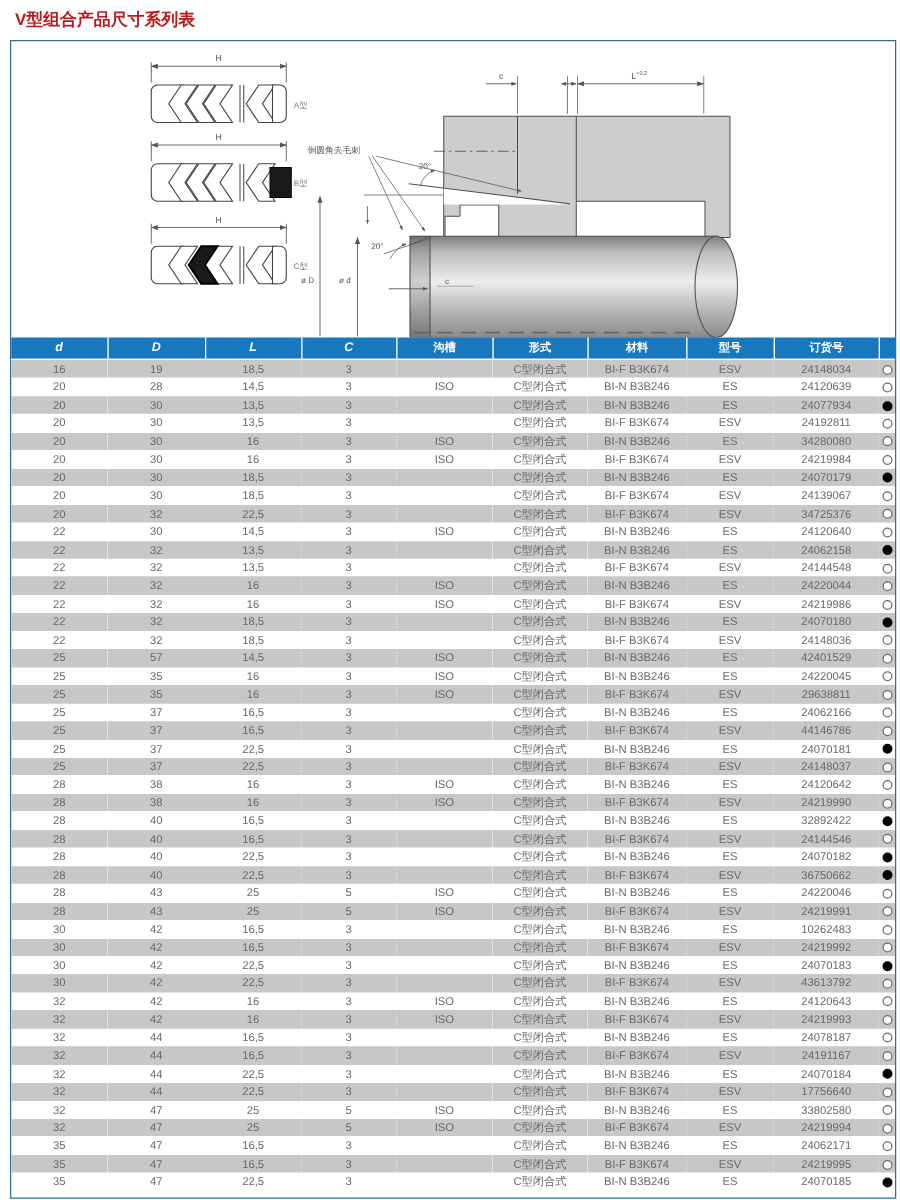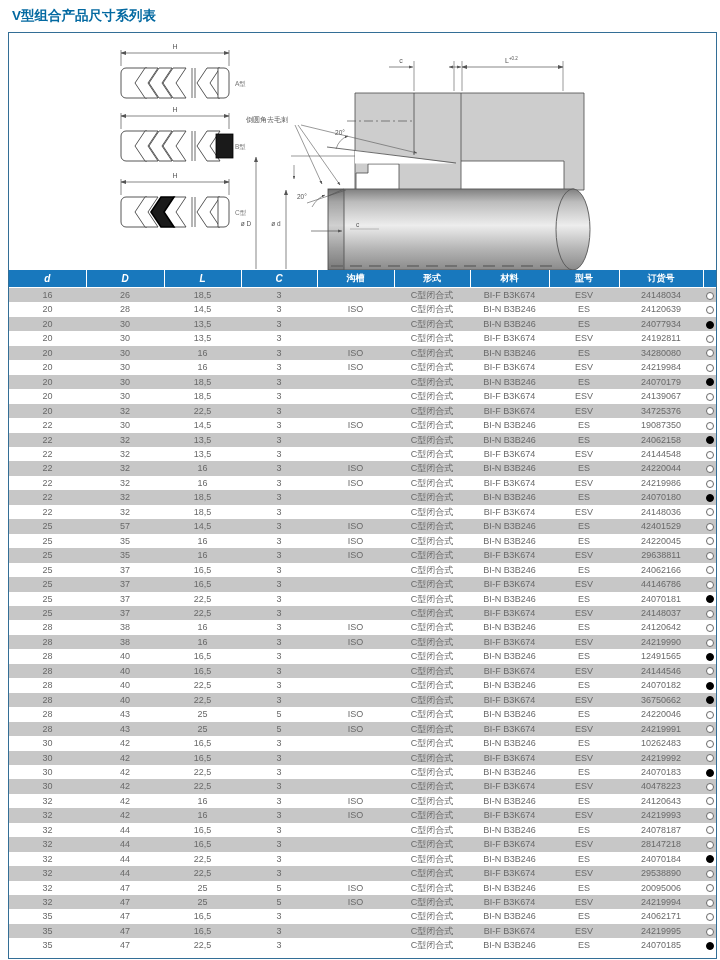--- a/index.html
+++ b/index.html
@@ -1,18 +1,18 @@
 <!DOCTYPE html>
 <html><head>
 <meta charset="utf-8">
 <style>
   html,body{margin:0;padding:0;background:#fff;}
   .page{position:relative;width:720px;height:960px;background:#fff;overflow:hidden;
         font-family:"Liberation Sans",sans-serif;}
-  .title{position:absolute;top:7px;left:12px;font-size:13.5px;font-weight:bold;color:#0369a1;}
+  .title{position:absolute;top:7px;left:12px;font-size:13.5px;font-weight:bold;color:#b91c1c;}
   .frame{position:absolute;left:8px;top:32px;width:709px;height:927px;
          border:1px solid #336e96;box-sizing:border-box;background:#fff;}
   .diagram{position:absolute;left:0;top:0;width:707px;height:237px;}
   table.dim{position:absolute;left:0;top:237px;width:707px;border-collapse:collapse;
             table-layout:fixed;font-size:9px;color:#696969;}
   table.dim th{background:#1878bd;color:#fff;font-weight:bold;height:17px;
                border-right:1px solid #fff;border-bottom:1px solid #fff;padding:0;text-align:center;}
   table.dim th:last-child{border-right:none;}
   table.dim th.lat{font-style:italic;font-size:10px;}
   table.dim td{height:14.45px;padding:0;text-align:center;line-height:14.45px;
@@ -174,21 +174,21 @@
           <th>形式</th>
           <th>材料</th>
           <th>型号</th>
           <th>订货号</th>
           <th></th>
         </tr>
       </thead>
       <tbody>
           <tr class="alt">
             <td>16</td>
-            <td>26</td>
+            <td>19</td>
             <td>18,5</td>
             <td>3</td>
             <td></td>
             <td>C型闭合式</td>
             <td>BI-F B3K674</td>
             <td>ESV</td>
             <td>24148034</td>
             <td><span class="dot"></span></td>
           </tr>
           <tr>
@@ -289,21 +289,21 @@
           </tr>
           <tr>
             <td>22</td>
             <td>30</td>
             <td>14,5</td>
             <td>3</td>
             <td>ISO</td>
             <td>C型闭合式</td>
             <td>BI-N B3B246</td>
             <td>ES</td>
-            <td>19087350</td>
+            <td>24120640</td>
             <td><span class="dot"></span></td>
           </tr>
           <tr class="alt">
             <td>22</td>
             <td>32</td>
             <td>13,5</td>
             <td>3</td>
             <td></td>
             <td>C型闭合式</td>
             <td>BI-N B3B246</td>
@@ -481,21 +481,21 @@
           </tr>
           <tr>
             <td>28</td>
             <td>40</td>
             <td>16,5</td>
             <td>3</td>
             <td></td>
             <td>C型闭合式</td>
             <td>BI-N B3B246</td>
             <td>ES</td>
-            <td>12491565</td>
+            <td>32892422</td>
             <td><span class="dot filled"></span></td>
           </tr>
           <tr class="alt">
             <td>28</td>
             <td>40</td>
             <td>16,5</td>
             <td>3</td>
             <td></td>
             <td>C型闭合式</td>
             <td>BI-F B3K674</td>
@@ -589,21 +589,21 @@
           </tr>
           <tr class="alt">
             <td>30</td>
             <td>42</td>
             <td>22,5</td>
             <td>3</td>
             <td></td>
             <td>C型闭合式</td>
             <td>BI-F B3K674</td>
             <td>ESV</td>
-            <td>40478223</td>
+            <td>43613792</td>
             <td><span class="dot"></span></td>
           </tr>
           <tr>
             <td>32</td>
             <td>42</td>
             <td>16</td>
             <td>3</td>
             <td>ISO</td>
             <td>C型闭合式</td>
             <td>BI-N B3B246</td>
@@ -637,21 +637,21 @@
           </tr>
           <tr class="alt">
             <td>32</td>
             <td>44</td>
             <td>16,5</td>
             <td>3</td>
             <td></td>
             <td>C型闭合式</td>
             <td>BI-F B3K674</td>
             <td>ESV</td>
-            <td>28147218</td>
+            <td>24191167</td>
             <td><span class="dot"></span></td>
           </tr>
           <tr>
             <td>32</td>
             <td>44</td>
             <td>22,5</td>
             <td>3</td>
             <td></td>
             <td>C型闭合式</td>
             <td>BI-N B3B246</td>
@@ -661,33 +661,33 @@
           </tr>
           <tr class="alt">
             <td>32</td>
             <td>44</td>
             <td>22,5</td>
             <td>3</td>
             <td></td>
             <td>C型闭合式</td>
             <td>BI-F B3K674</td>
             <td>ESV</td>
-            <td>29538890</td>
+            <td>17756640</td>
             <td><span class="dot"></span></td>
           </tr>
           <tr>
             <td>32</td>
             <td>47</td>
             <td>25</td>
             <td>5</td>
             <td>ISO</td>
             <td>C型闭合式</td>
             <td>BI-N B3B246</td>
             <td>ES</td>
-            <td>20095006</td>
+            <td>33802580</td>
             <td><span class="dot"></span></td>
           </tr>
           <tr class="alt">
             <td>32</td>
             <td>47</td>
             <td>25</td>
             <td>5</td>
             <td>ISO</td>
             <td>C型闭合式</td>
             <td>BI-F B3K674</td>

